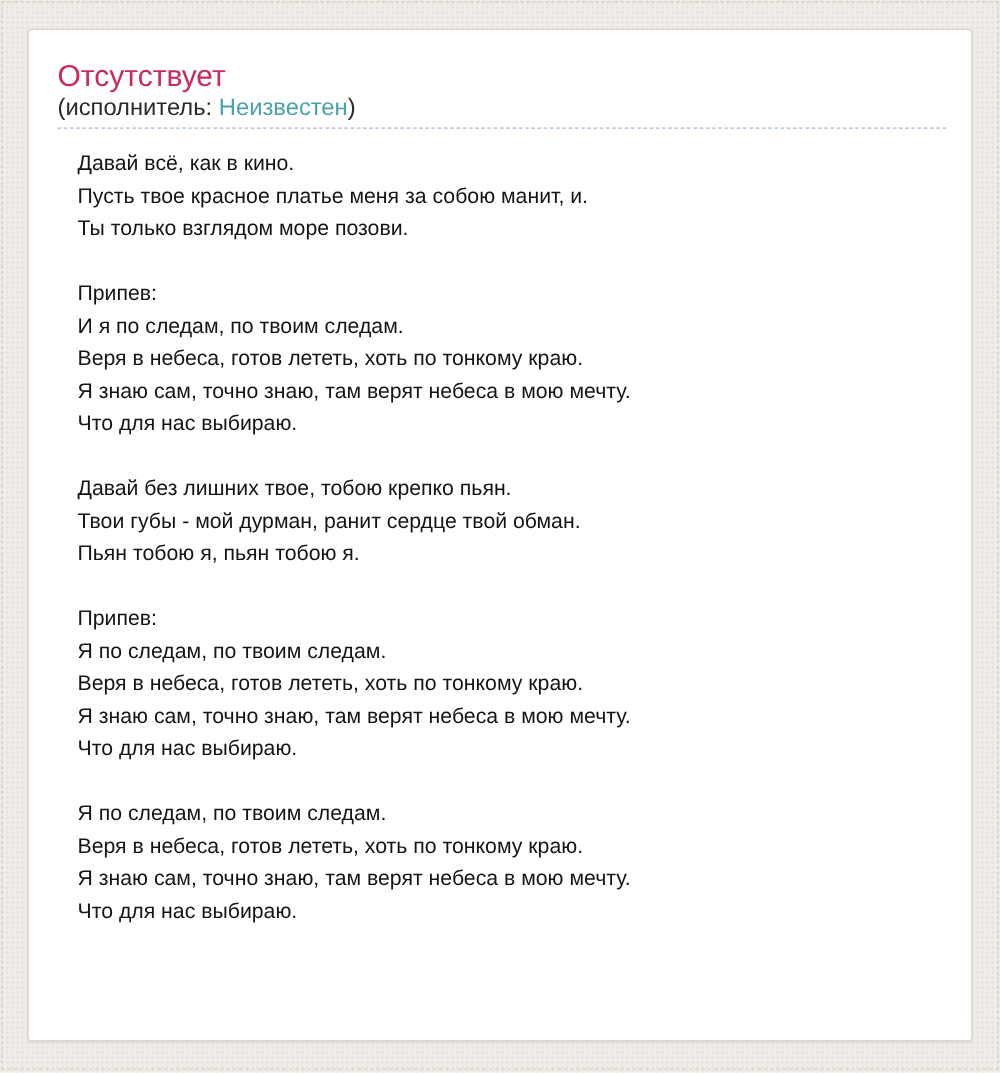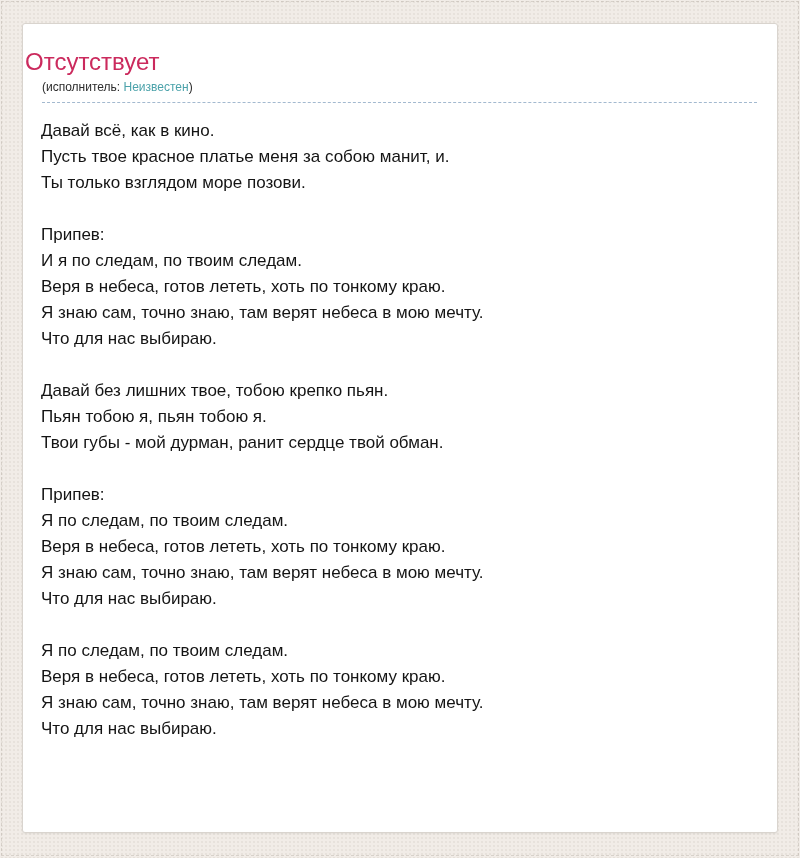--- a/index.html
+++ b/index.html
@@ -32,37 +32,36 @@
     pointer-events: none;
   }
   .card {
     box-sizing: border-box;
     width: 756px;
     height: 810px;
     background: var(--card-background, #ffffff);
     border: 1px solid #d9d4ce;
     border-radius: 3px;
     box-shadow: 0 1px 2px rgba(0,0,0,0.05);
-    padding: 24px 20px 22px 2px;
+    padding: 24px 20px 22px 23px;
     overflow: hidden;
   }
   .title {
     margin: 0 0 3px 0;
     font-size: 24px;
     line-height: 27px;
     font-weight: normal;
     color: var(--title, #cb2a5d);
   }
   .artist-line {
-    font-size: 12px;
+    font-size: 19px;
     line-height: 18px;
     color: #2b2b2b;
     padding-bottom: 6px;
     border-bottom: 1px dashed var(--separator, #a3b9cf);
-    margin-left: 17px;
   }
   .artist-link {
     color: var(--artist-link, #4ba2aa);
     text-decoration: none;
     cursor: pointer;
   }
   .lyrics {
     margin-top: 15px;
     font-size: 17px;
     line-height: 26px;
@@ -96,22 +95,22 @@
         </div>
         <div class="stanza">
           <div class="line">Припев:</div>
           <div class="line">И я по следам, по твоим следам.</div>
           <div class="line">Веря в небеса, готов лететь, хоть по тонкому краю.</div>
           <div class="line">Я знаю сам, точно знаю, там верят небеса в мою мечту.</div>
           <div class="line">Что для нас выбираю.</div>
         </div>
         <div class="stanza">
           <div class="line">Давай без лишних твое, тобою крепко пьян.</div>
+          <div class="line">Твои губы - мой дурман, ранит сердце твой обман.</div>
           <div class="line">Пьян тобою я, пьян тобою я.</div>
-          <div class="line">Твои губы - мой дурман, ранит сердце твой обман.</div>
         </div>
         <div class="stanza">
           <div class="line">Припев:</div>
           <div class="line">Я по следам, по твоим следам.</div>
           <div class="line">Веря в небеса, готов лететь, хоть по тонкому краю.</div>
           <div class="line">Я знаю сам, точно знаю, там верят небеса в мою мечту.</div>
           <div class="line">Что для нас выбираю.</div>
         </div>
         <div class="stanza">
           <div class="line">Я по следам, по твоим следам.</div>

